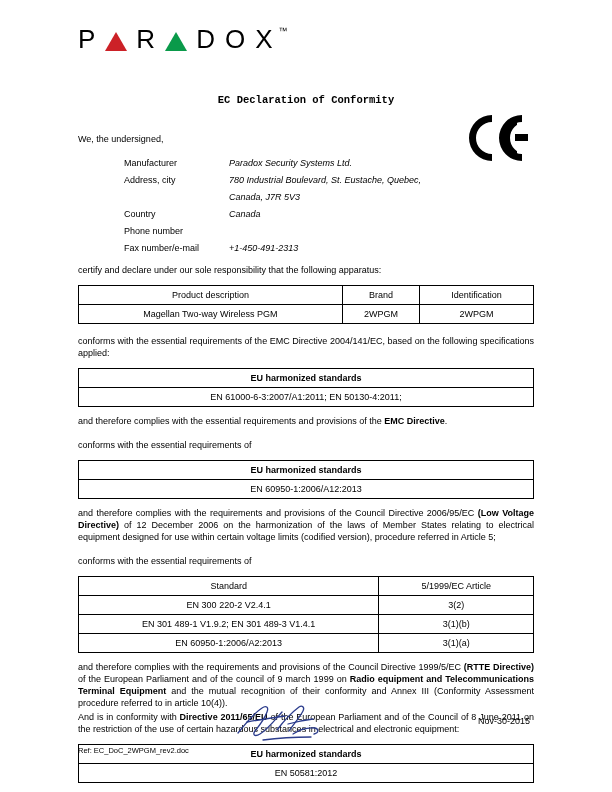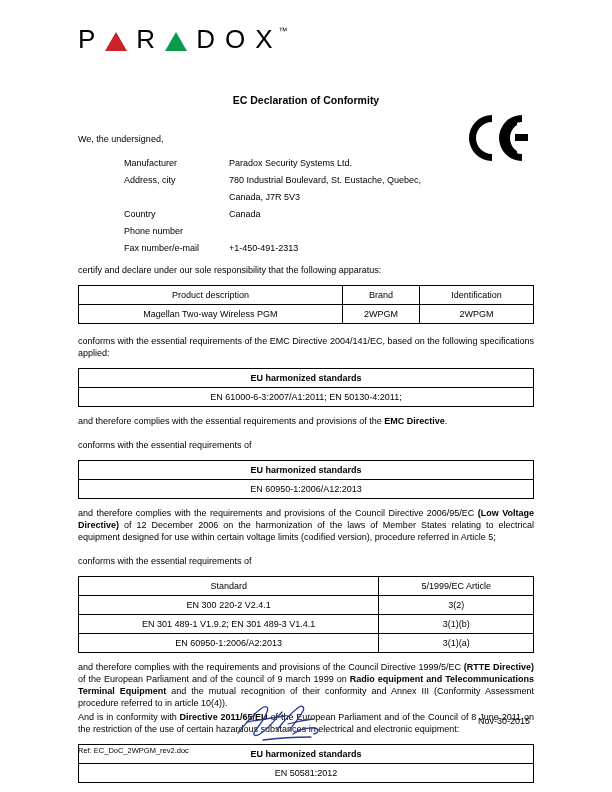--- a/index.html
+++ b/index.html
@@ -58,20 +58,21 @@
     position: relative;
     top: -8px;
   }
 
   
   .doc-title {
     text-align: center;
     font-size: 10.5px;
     font-weight: bold;
     margin-top: 38px;
+    font-family: Liberation Mono, monospace;
   }
   .intro {
     font-size: 9px;
     margin-top: 28px;
   }
   .para {
     font-size: 9px;
     margin-top: 12px;
     line-height: 1.33;
     text-align: justify;
@@ -98,20 +99,21 @@
     display: flex;
     margin-bottom: 7px;
   }
   .info-label {
     width: 105px;
     flex: 0 0 105px;
     padding-left: 40px;
   }
   .info-value {
     flex: 1;
+    font-style: italic;
   }
   .info-value .line2 { display: block; margin-top: 7px; }
 
   
   table {
     border-collapse: collapse;
     width: 100%;
     font-size: 9px;
     margin-top: 8px;
   }

